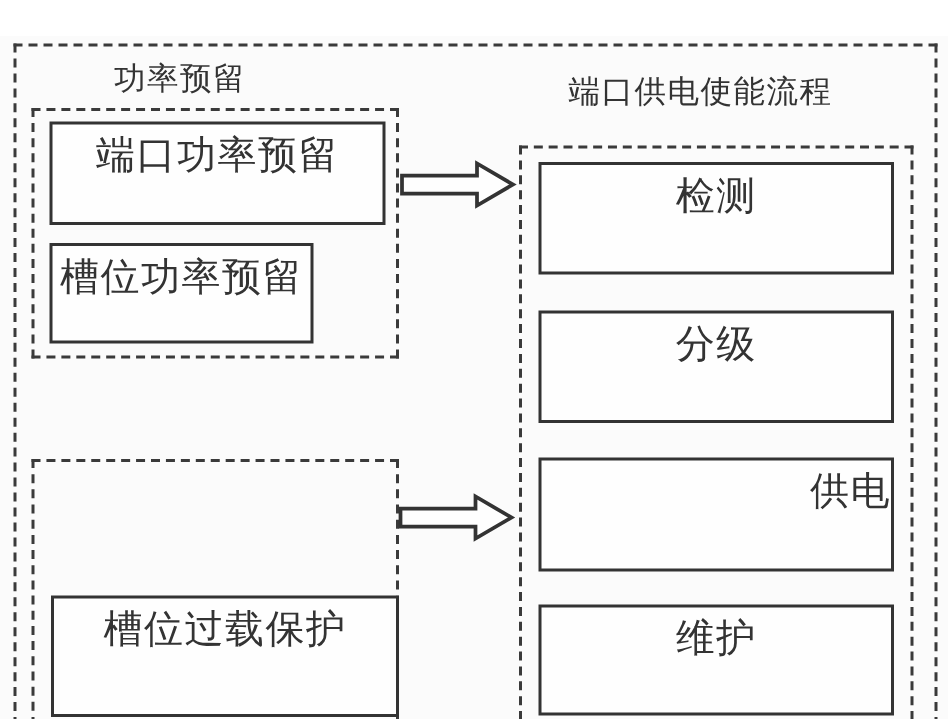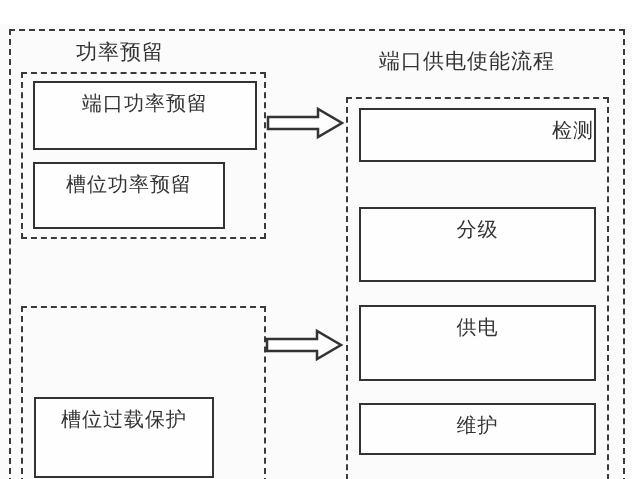--- a/index.html
+++ b/index.html
@@ -46,32 +46,32 @@
   .label-flow     { left: 379px; top: 26px; text-align: center;  }
 
   
   .node {
     border: 2px solid #333333;
     background: #fefefe;
     display: flex;
     justify-content: center;
     align-items: flex-start;
     padding-top: 9px;
-    font-size: 20px;
+    font-size: 26px;
     letter-spacing: 1px;
     line-height: 23px;
   }
   .node-a1 { left: 33px;  top: 57px;  width: 224px; height: 69px; }
-  .node-a2 { left: 33px;  top: 138px; width: 192px; height: 67px; }
+  .node-a2 { left: 33px;  top: 138px; width: 176px; height: 67px; }
   .node-b1 { left: 34px;  top: 289px; width: 223px; height: 75px; }
-  .node-b2 { left: 34px;  top: 373px; width: 180px; height: 81px; }
-  .node-r1 { left: 359px; top: 84px;  width: 237px; height: 54px; justify-content: flex-end; }
+  .node-b2 { left: 34px;  top: 373px; width: 232px; height: 81px; }
+  .node-r1 { left: 359px; top: 84px;  width: 237px; height: 75px; }
   .node-r2 { left: 359px; top: 183px; width: 237px; height: 75px; }
-  .node-r3 { left: 359px; top: 281px; width: 237px; height: 76px; }
-  .node-r4 { left: 359px; top: 379px; width: 237px; height: 52px; }
+  .node-r3 { left: 359px; top: 281px; width: 237px; height: 76px; justify-content: flex-end; }
+  .node-r4 { left: 359px; top: 379px; width: 237px; height: 74px; }
 
   
   .arrow { width: 80px; height: 36px; }
   .arrow-1 { left: 265px; top: 81px;  }
   .arrow-2 { left: 264px; top: 303px; }
 </style>
 </head>
 <body>
 
 <div class="canvas">

